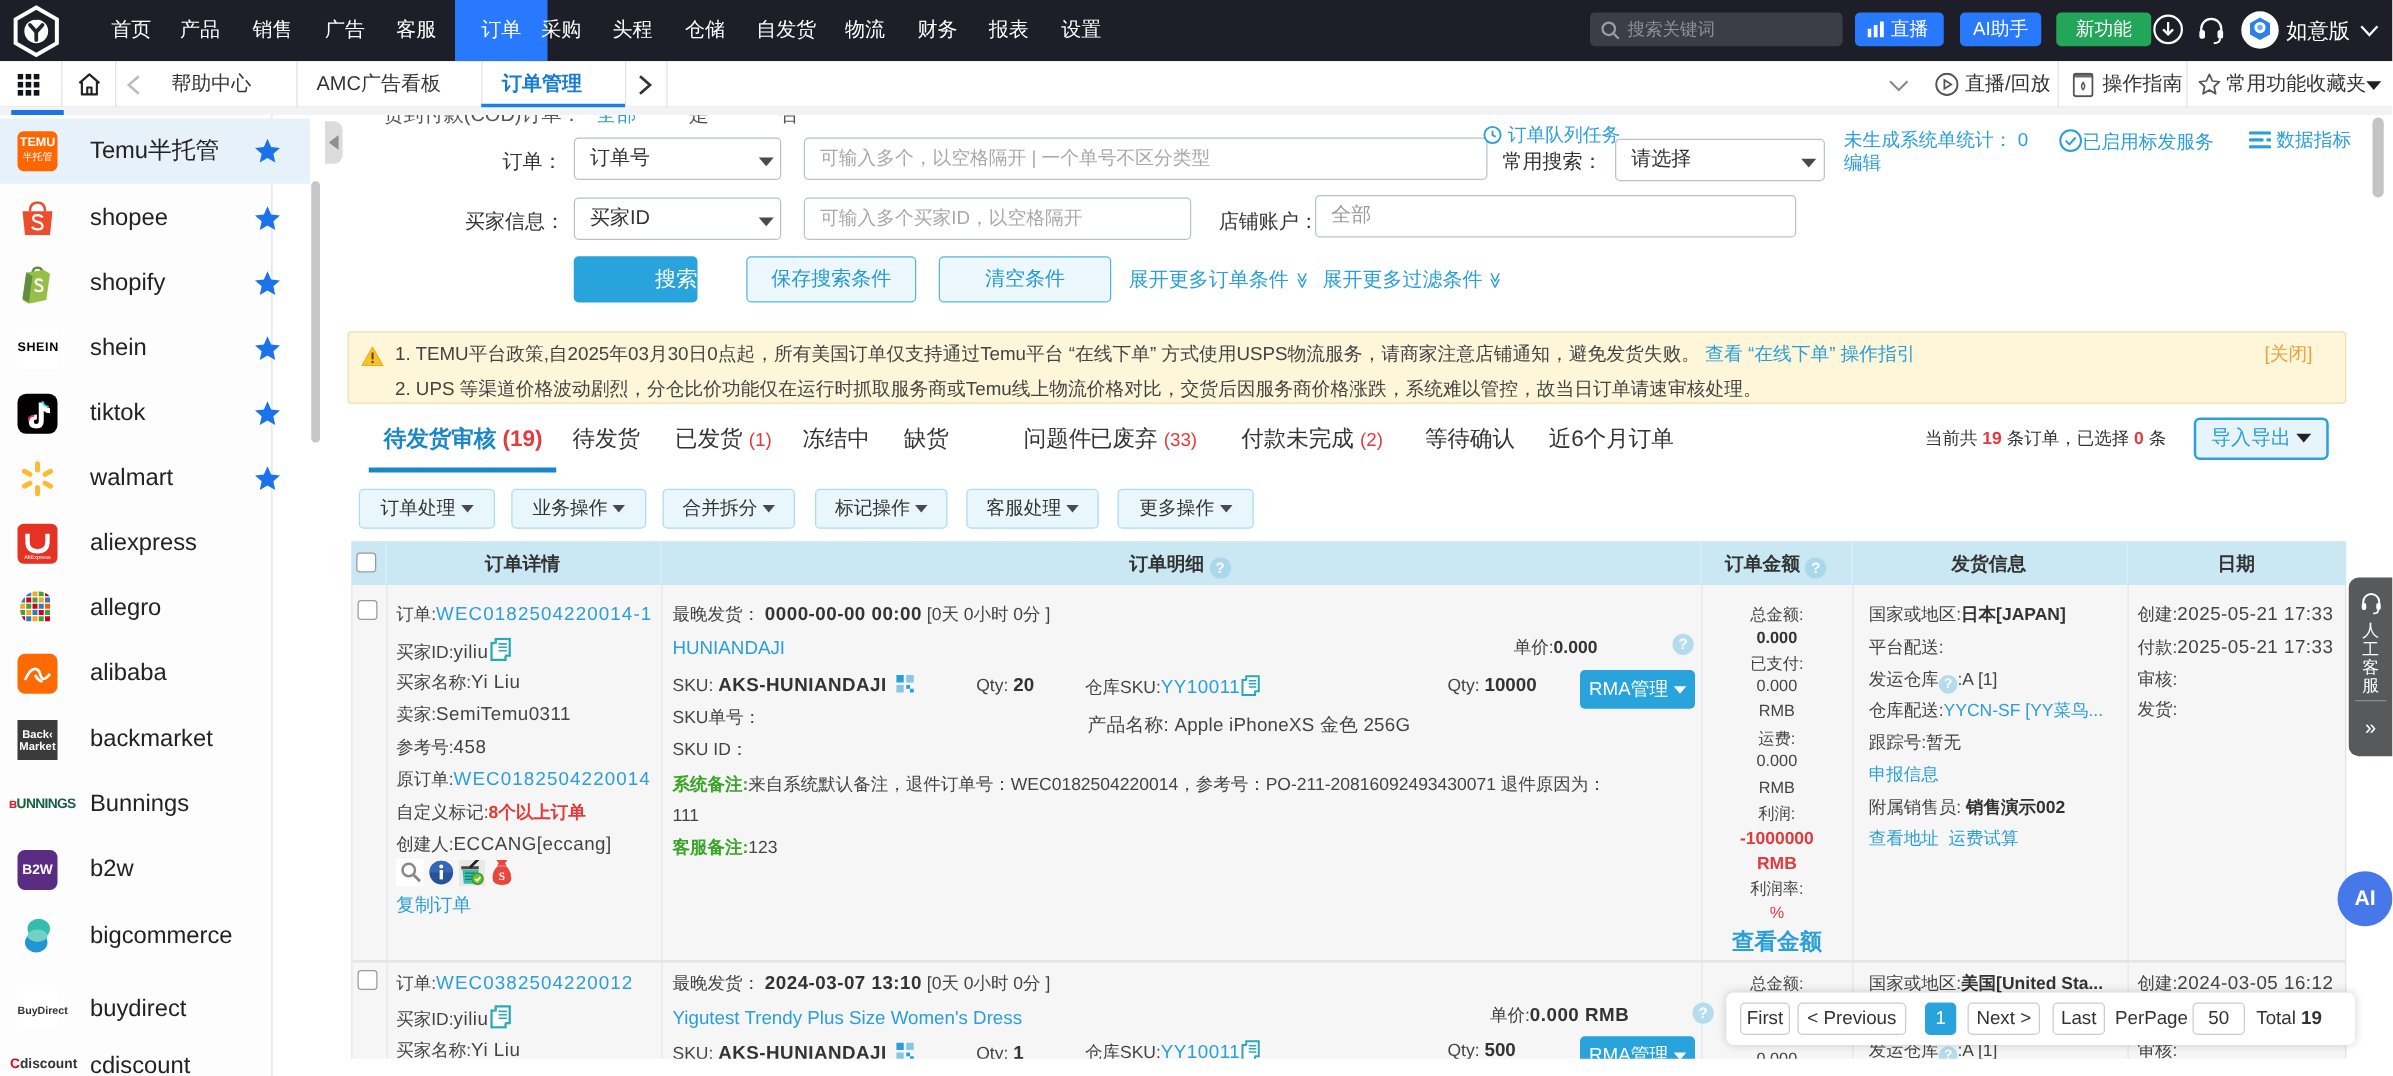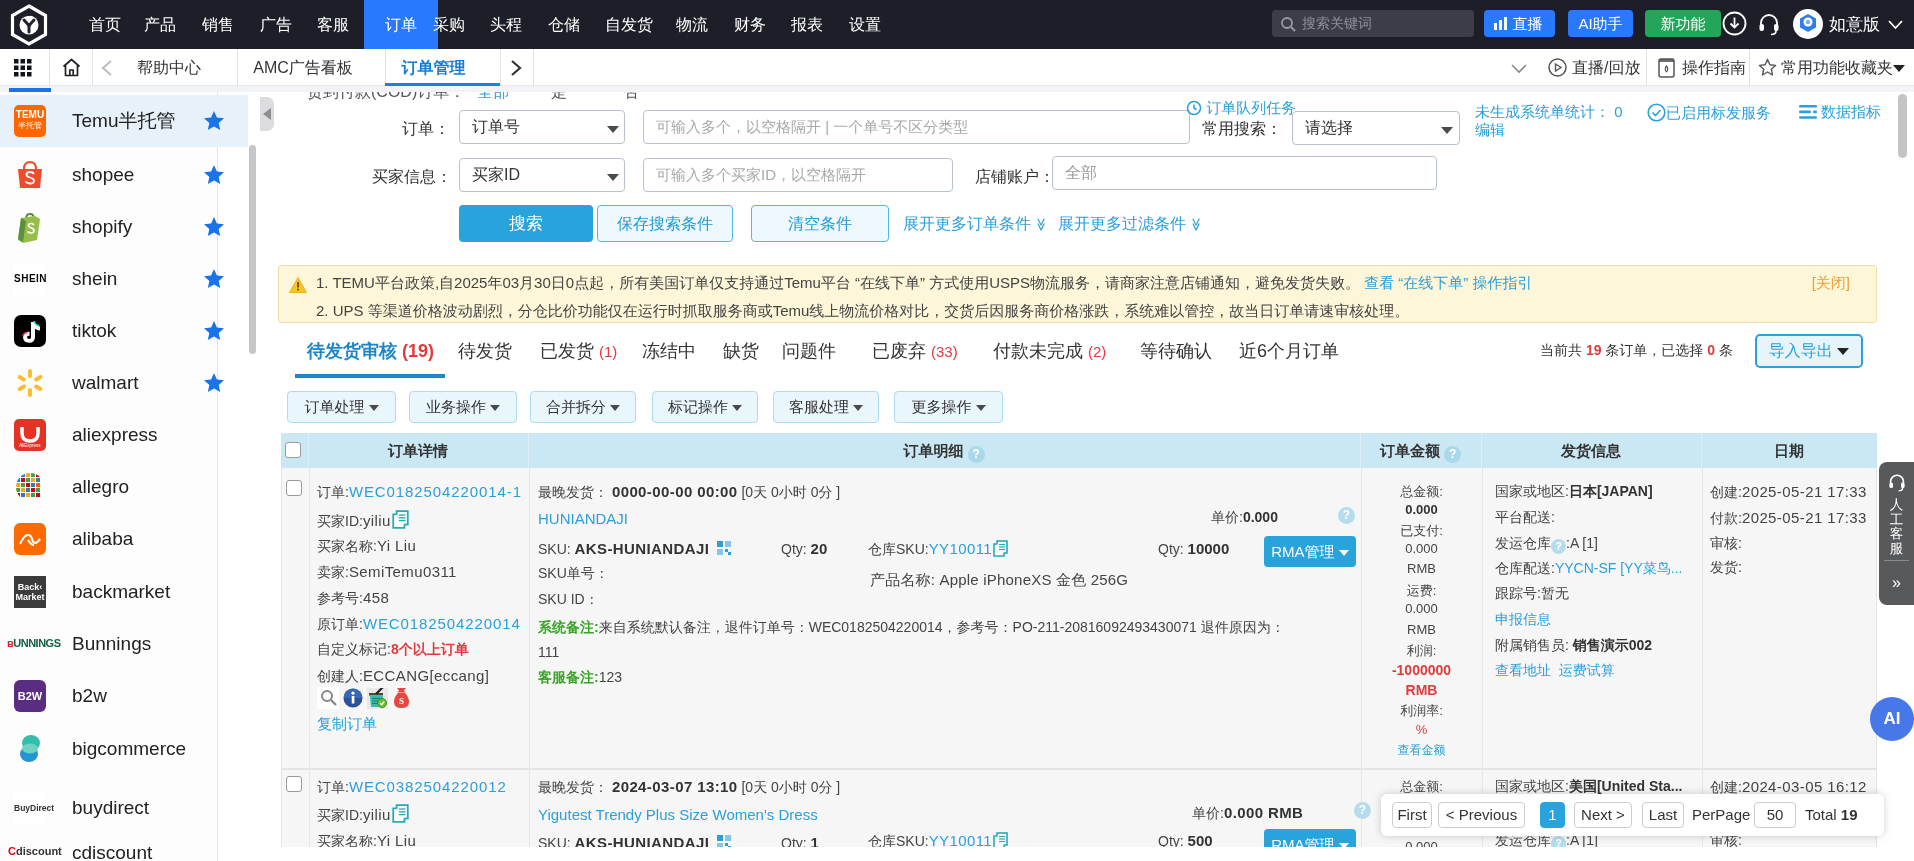--- a/index.html
+++ b/index.html
@@ -387,21 +387,21 @@
         <rect x="14" y="5.6" width="4" height="2.6" rx="1.3" fill="#2b9fd9"></rect>
         <rect x="0" y="11.2" width="18" height="2.6" rx="1.3" fill="#2b9fd9"></rect>
       </svg>数据指标</div>
 
   <div class="flabel" style="left:100px;top:75px;width:86px;text-align:right;">买家信息：</div>
   <div class="sel" style="left:193px;top:66px;width:166px;">买家ID<span class="caret" style="left:147px;top:15px;"></span></div>
   <div class="inp" style="left:377px;top:66px;width:310px;">可输入多个买家ID，以空格隔开</div>
   <div class="flabel" style="left:709px;top:75px;">店铺账户：</div>
   <div class="inp" style="left:786px;top:64px;width:385px;color:#9a9a9a;font-size:16px;">全部</div>
 
-  <div class="abs" style="left:193px;top:113px;width:134px;height:37px;background:#29a3dc;border-radius:4px;color:#fff;font-size:17px;text-align:center;line-height:37px;">搜索</div>
+  <div class="abs" style="left:193px;top:113px;width:99px;height:37px;background:#29a3dc;border-radius:4px;color:#fff;font-size:17px;text-align:right;line-height:37px;">搜索</div>
   <div class="abs" style="left:331px;top:113px;width:136px;height:37px;background:#ecf8fd;border:1px solid #55b6e2;border-radius:4px;color:#2698d2;font-size:16px;text-align:center;line-height:35px;">保存搜索条件</div>
   <div class="abs" style="left:485px;top:113px;width:138px;height:37px;background:#ecf8fd;border:1px solid #55b6e2;border-radius:4px;color:#2698d2;font-size:16px;text-align:center;line-height:35px;">清空条件</div>
   <div class="abs blue" style="left:637px;top:122px;font-size:16px;">展开更多订单条件 <span style="display:inline-block;transform:rotate(90deg);font-size:13px;">≫</span></div>
   <div class="abs blue" style="left:792px;top:122px;font-size:16px;">展开更多过滤条件 <span style="display:inline-block;transform:rotate(90deg);font-size:13px;">≫</span></div>
 
   <div id="warn">
     <svg style="position:absolute;left:10px;top:11px;" width="18" height="16" viewBox="0 0 18 16">
         <path d="M9 0.5 L17.5 15.5 H0.5 Z" fill="#fbc02d" stroke="#e6a817" stroke-width="0.8"></path>
         <rect x="8.2" y="5" width="1.7" height="5.5" fill="#6b4c00"></rect>
         <rect x="8.2" y="11.7" width="1.7" height="1.8" fill="#6b4c00"></rect>
@@ -409,21 +409,21 @@
     <div class="abs" style="left:37px;top:8px;">1. TEMU平台政策,自2025年03月30日0点起，所有美国订单仅支持通过Temu平台 “在线下单” 方式使用USPS物流服务，请商家注意店铺通知，避免发货失败。 <span class="blue">查看 “在线下单” 操作指引</span></div>
     <div class="abs" style="left:37px;top:36px;">2. UPS 等渠道价格波动剧烈，分仓比价功能仅在运行时抓取服务商或Temu线上物流价格对比，交货后因服务商价格涨跌，系统难以管控，故当日订单请速审核处理。</div>
     <div class="abs" style="right:26px;top:8px;color:#e8a23b;">[关闭]</div>
   </div>
 
   <div class="otab" style="left:41px;color:#1b87c9;font-weight:bold;">待发货审核 <span class="red">(19)</span></div>
   <div class="otab" style="left:192px;">待发货</div>
   <div class="otab" style="left:274px;">已发货 <span class="red" style="font-size:15px;">(1)</span></div>
   <div class="otab" style="left:376px;">冻结中</div>
   <div class="otab" style="left:457px;">缺货</div>
-  <div class="otab" style="left:516px;">问题件</div>
+  <div class="otab" style="left:553px;">问题件</div>
   <div class="otab" style="left:606px;">已废弃 <span class="red" style="font-size:15px;">(33)</span></div>
   <div class="otab" style="left:727px;">付款未完成 <span class="red" style="font-size:15px;">(2)</span></div>
   <div class="otab" style="left:874px;">等待确认</div>
   <div class="otab" style="left:973px;">近6个月订单</div>
   <div class="abs" style="left:29px;top:282px;width:150px;height:4px;background:#1b87c9;"></div>
   <div class="abs" style="left:1274px;top:250px;font-size:14px;color:#333;">当前共 <b class="red">19</b> 条订单，已选择 <b class="red">0</b> 条</div>
   <div class="abs" style="left:1489px;top:242px;width:108px;height:34px;border:2px solid #2ea0d9;border-radius:5px;background:#e8f4fb;color:#2b9fd9;font-size:16px;text-align:center;line-height:30px;">导入导出 <span class="caret" style="position:static;display:inline-block;border-top-color:#222;border-left-width:6px;border-right-width:6px;border-top-width:7px;vertical-align:1px;"></span></div>
 
   <div class="actbtn" style="left:21px;width:109px;">订单处理 <span class="caret" style="position:static;display:inline-block;border-left-width:5px;border-right-width:5px;border-top-width:6px;vertical-align:1px;"></span></div>
   <div class="actbtn" style="left:143px;width:108px;">业务操作 <span class="caret" style="position:static;display:inline-block;border-left-width:5px;border-right-width:5px;border-top-width:6px;vertical-align:1px;"></span></div>
@@ -543,21 +543,21 @@
     <div class="cell" style="left:1079px;top:73px;width:121px;text-align:center;font-size:13px;">0.000</div>
     <div class="cell" style="left:1079px;top:93px;width:121px;text-align:center;font-size:13px;">RMB</div>
     <div class="cell" style="left:1079px;top:114px;width:121px;text-align:center;font-size:13px;">运费:</div>
     <div class="cell" style="left:1079px;top:133px;width:121px;text-align:center;font-size:13px;">0.000</div>
     <div class="cell" style="left:1079px;top:154px;width:121px;text-align:center;font-size:13px;">RMB</div>
     <div class="cell" style="left:1079px;top:174px;width:121px;text-align:center;font-size:13px;">利润:</div>
     <div class="cell red" style="left:1079px;top:194px;width:121px;text-align:center;font-size:14px;font-weight:bold;">-1000000</div>
     <div class="cell red" style="left:1079px;top:214px;width:121px;text-align:center;font-size:14px;font-weight:bold;">RMB</div>
     <div class="cell" style="left:1079px;top:234px;width:121px;text-align:center;font-size:13px;">利润率:</div>
     <div class="cell red" style="left:1079px;top:254px;width:121px;text-align:center;font-size:13px;">%</div>
-    <div class="cell" style="left:1079px;top:273px;width:121px;text-align:center;"><a class="lnk" style="font-size:12px;">查看金额</a></div>
+    <div class="cell" style="left:1079px;top:273px;width:121px;text-align:center;"><a class="lnk" style="font-size:18px;font-weight:bold;">查看金额</a></div>
 
     <div class="cell" style="left:1213px;top:15px;">国家或地区:<b style="color:#333;">日本[JAPAN]</b></div>
     <div class="cell" style="left:1213px;top:41px;">平台配送:</div>
     <div class="cell" style="left:1213px;top:67px;">发运仓库<span class="qmark" style="width:15px;height:15px;line-height:15px;font-size:11px;background:#b5dced;vertical-align:-2px;">?</span>:A [1]</div>
     <div class="cell" style="left:1213px;top:92px;">仓库配送:<a class="lnk">YYCN-SF [YY菜鸟...</a></div>
     <div class="cell" style="left:1213px;top:117px;">跟踪号:暂无</div>
     <div class="cell" style="left:1213px;top:143px;"><a class="lnk">申报信息</a></div>
     <div class="cell" style="left:1213px;top:169px;">附属销售员: <b style="color:#333;">销售演示002</b></div>
     <div class="cell" style="left:1213px;top:194px;"><a class="lnk">查看地址</a>&nbsp;&nbsp;<a class="lnk">运费试算</a></div>
 

